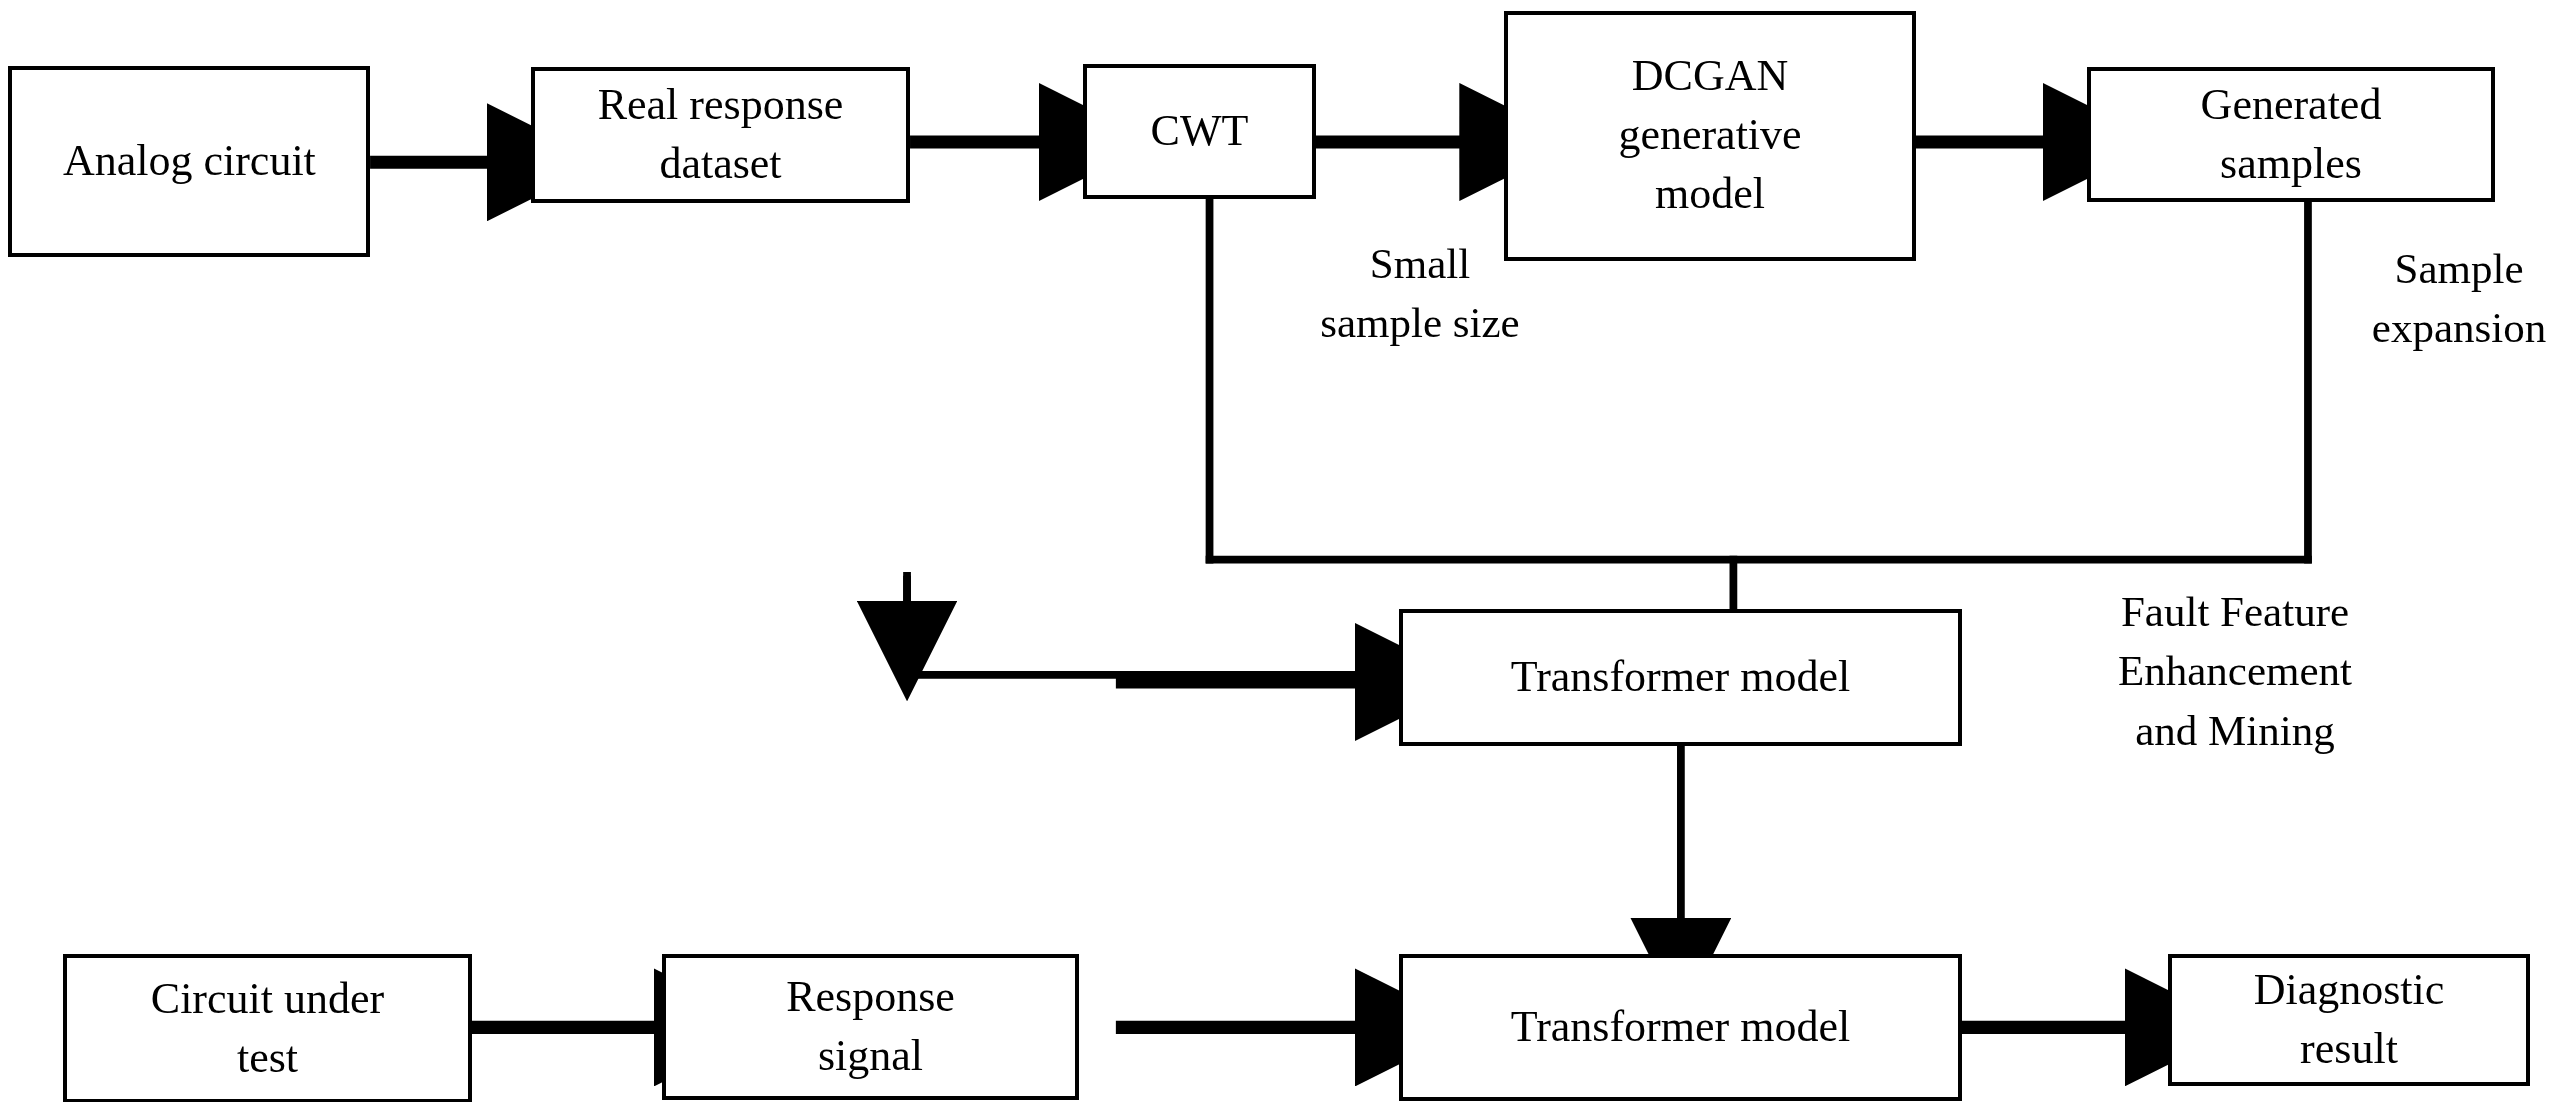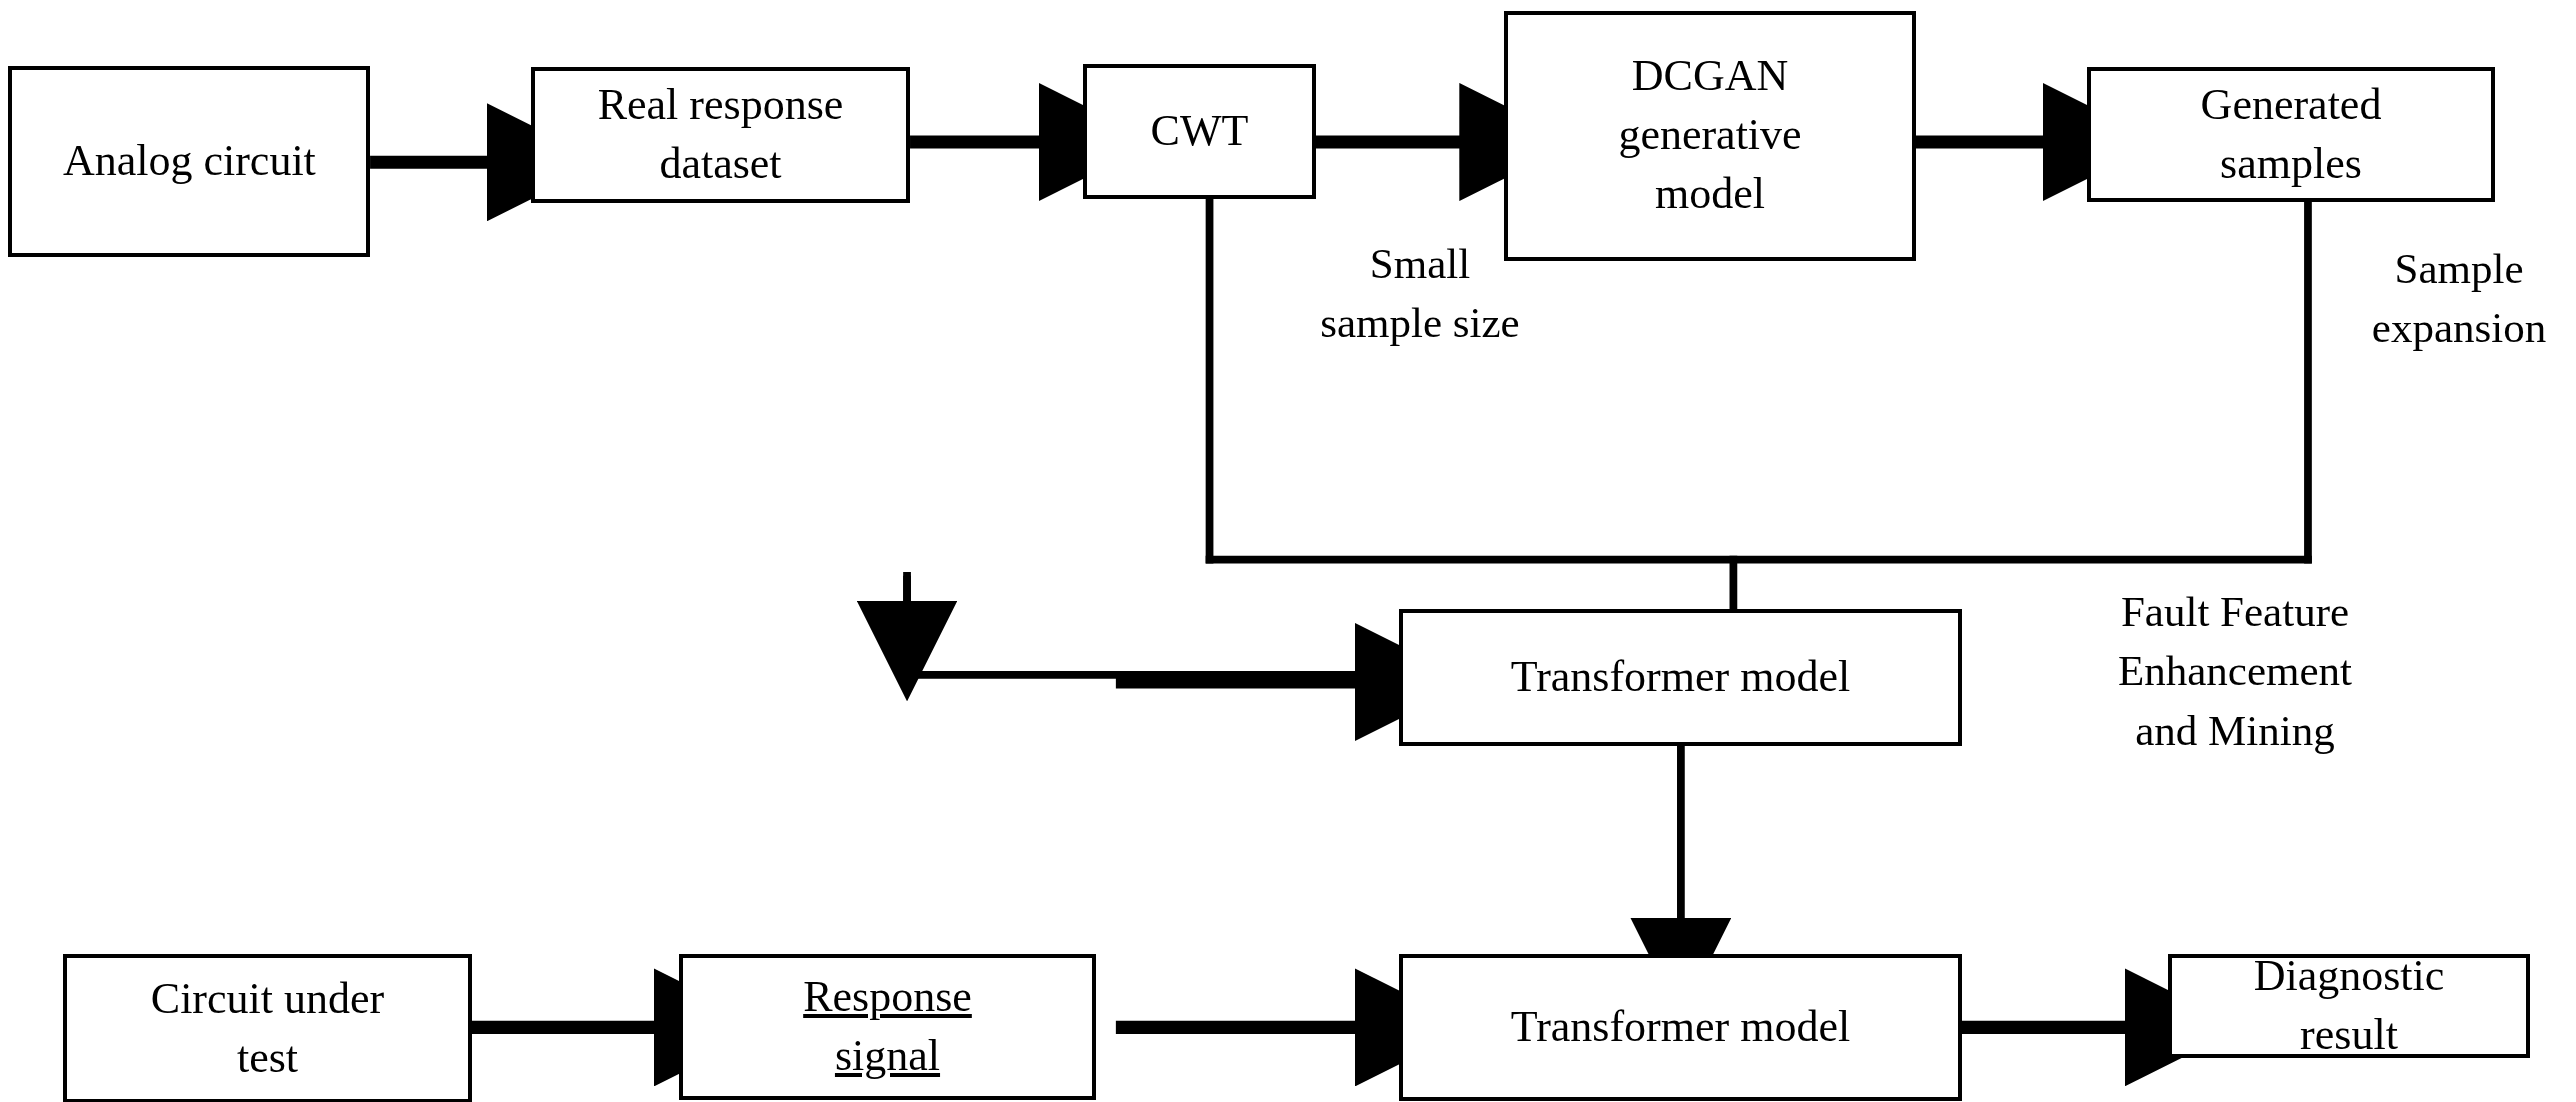--- a/index.html
+++ b/index.html
@@ -144,30 +144,30 @@
 
   <div class="node" style="left:1399px; top:609px; width:563px; height:137px;">
     <span class="label">Transformer model</span>
   </div>
 
   <div class="node" style="left:63px; top:954px; width:409px; height:149px;">
     <span class="label">Circuit under
 test</span>
   </div>
 
-  <div class="node" style="left:679px; top:954px; width:417px; height:146px;text-decoration:underline;">
+  <div class="node" style="left:662px; top:954px; width:417px; height:146px;">
     <span class="label">Response
 signal</span>
   </div>
 
   <div class="node" style="left:1399px; top:954px; width:563px; height:147px;">
     <span class="label">Transformer model</span>
   </div>
 
-  <div class="node" style="left:2168px; top:954px; width:362px; height:104px;">
+  <div class="node" style="left:2168px; top:954px; width:362px; height:132px;">
     <span class="label">Diagnostic
 result</span>
   </div>
 
   <div class="annot" style="left:1235px; top:234px; width:370px;">Small
 sample size</div>
 
   <div class="annot" style="left:2342px; top:239px; width:234px;">Sample
 expansion</div>
 

